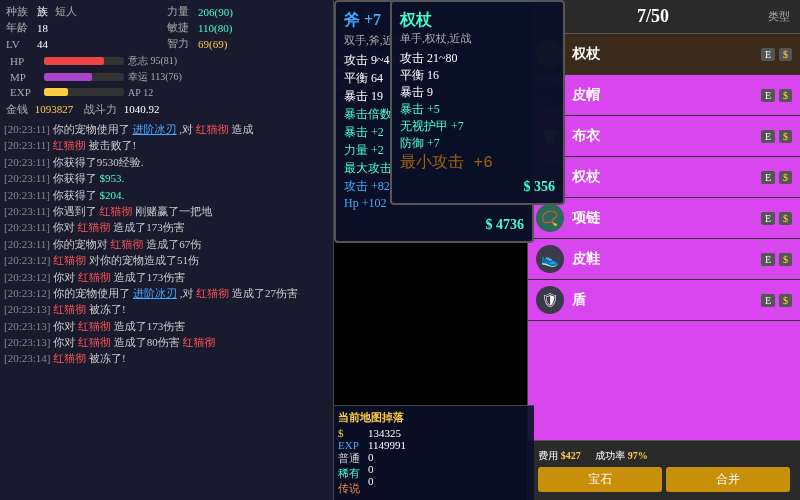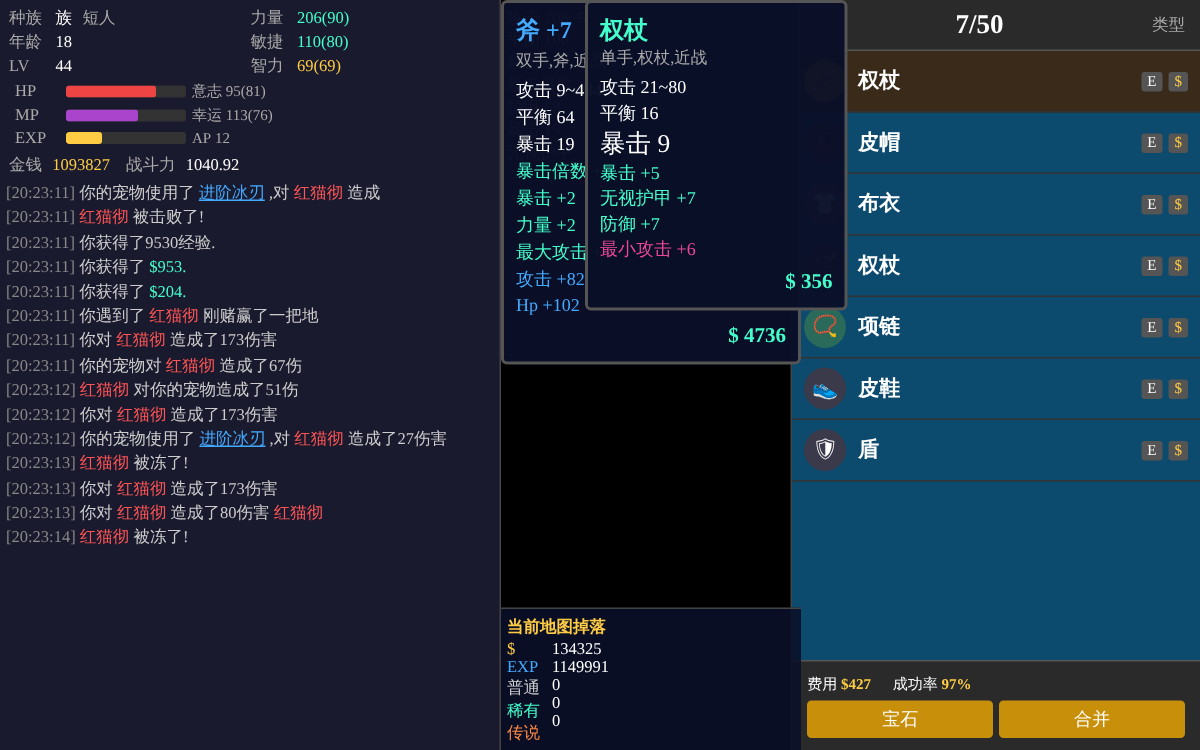--- a/index.html
+++ b/index.html
@@ -167,21 +167,21 @@
     .drop-title {
       color: #fc4;
       font-size: 11px;
       font-weight: bold;
       margin-bottom: 2px;
     }
 
     
     .right-panel {
       width: 280px;
-      background: #0c4a6e;
+      background: #d946ef;
       display: flex;
       flex-direction: column;
     }
 
     .inventory-header {
       display: flex;
       justify-content: space-between;
       align-items: center;
       padding: 6px 10px;
       background: #2a2a2a;
@@ -512,25 +512,25 @@
         </div>
       </div>
     </div>
   </div>
 
   <div style="position:absolute; left:390px; top:0; width:175px; background:rgba(10,15,40,0.97); border:2px solid #555; border-radius:4px; padding:8px; z-index:20;">
     <div style="font-size:16px; color:#4fc; font-weight:bold;">权杖</div>
     <div style="font-size:11px; color:#aaa; margin-bottom:4px;">单手,权杖,近战</div>
     <div style="font-size:12px; color:#fff;">攻击 21~80</div>
     <div style="font-size:12px; color:#fff;">平衡 16</div>
-    <div style="font-size:17px; color:#fff;">暴击 9</div>
+    <div style="font-size:12px; color:#fff;">暴击 9</div>
     <div style="font-size:12px; color:#4fc;">暴击 +5</div>
     <div style="font-size:12px; color:#4fc;">无视护甲 +7</div>
     <div style="font-size:12px; color:#4fc;">防御 +7</div>
-    <div style="font-size:12px; color:#ec4899;">最小攻击 +6</div>
+    <div style="font-size:16px; color:#a16207;font-family:Liberation Mono, monospace;">最小攻击 +6</div>
     <div style="font-size:14px; color:#4fc; text-align:right; margin-top:6px; font-weight:bold;">$ 356</div>
   </div>
 
   <div class="right-panel">
     <div class="inventory-header">
       <span class="inv-title"></span>
       <span class="inv-count">7/50</span>
       <span class="inv-type">类型</span>
     </div>
 

